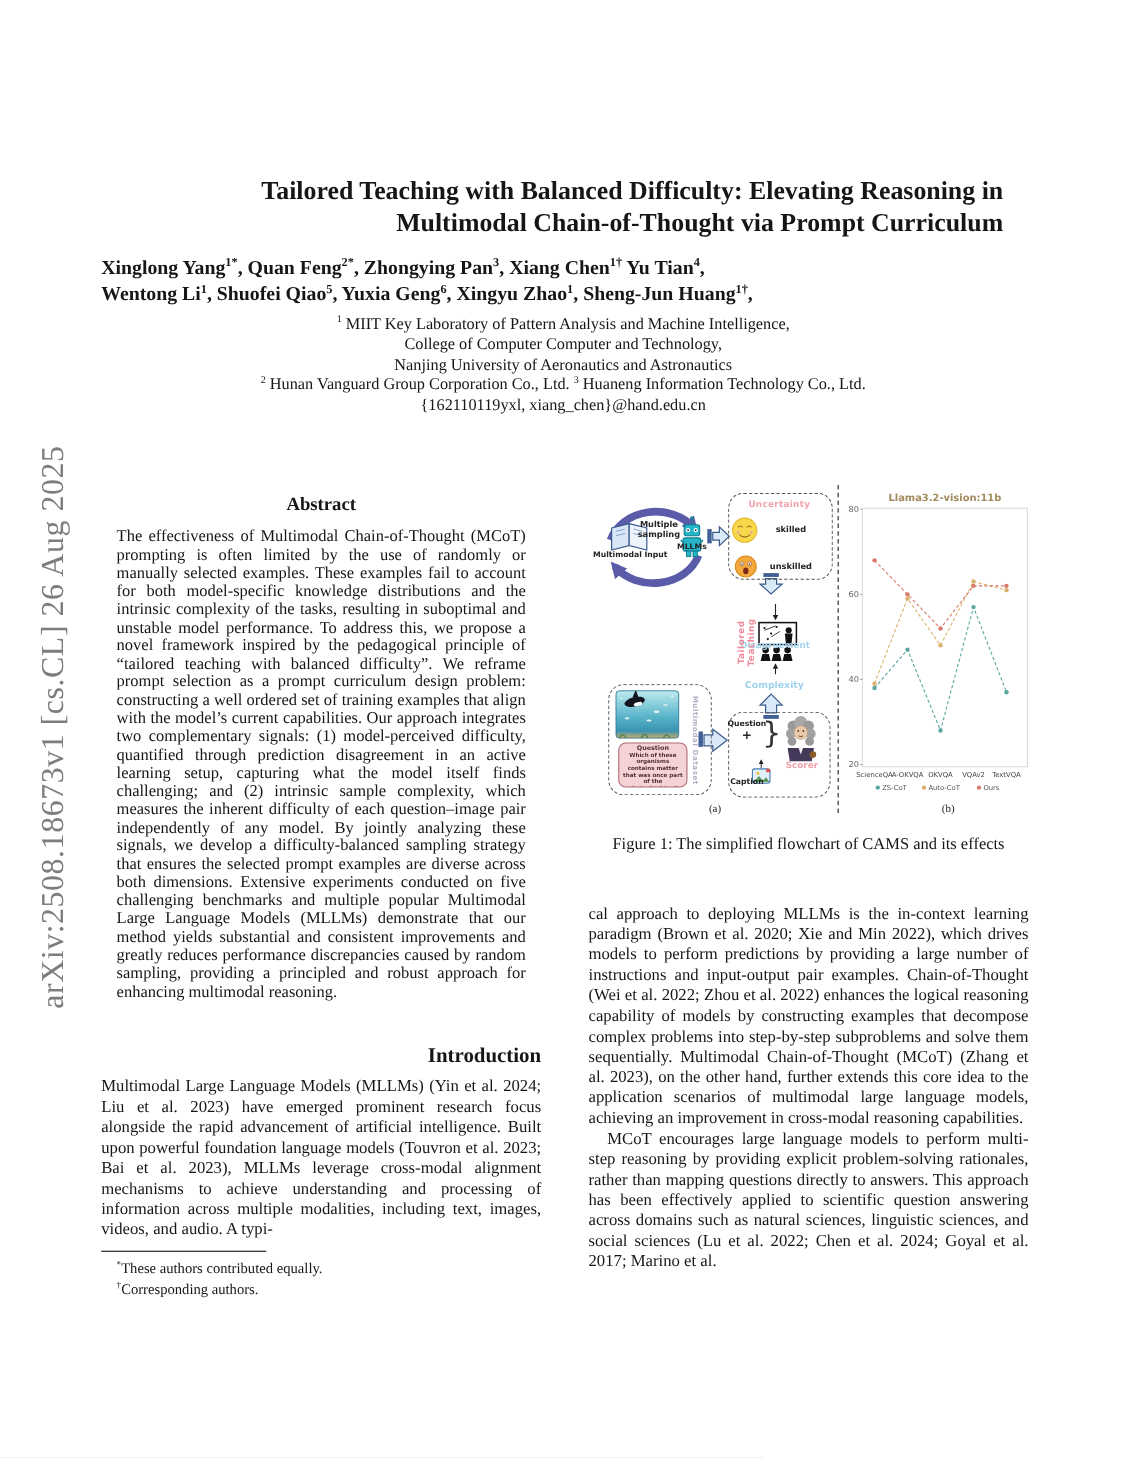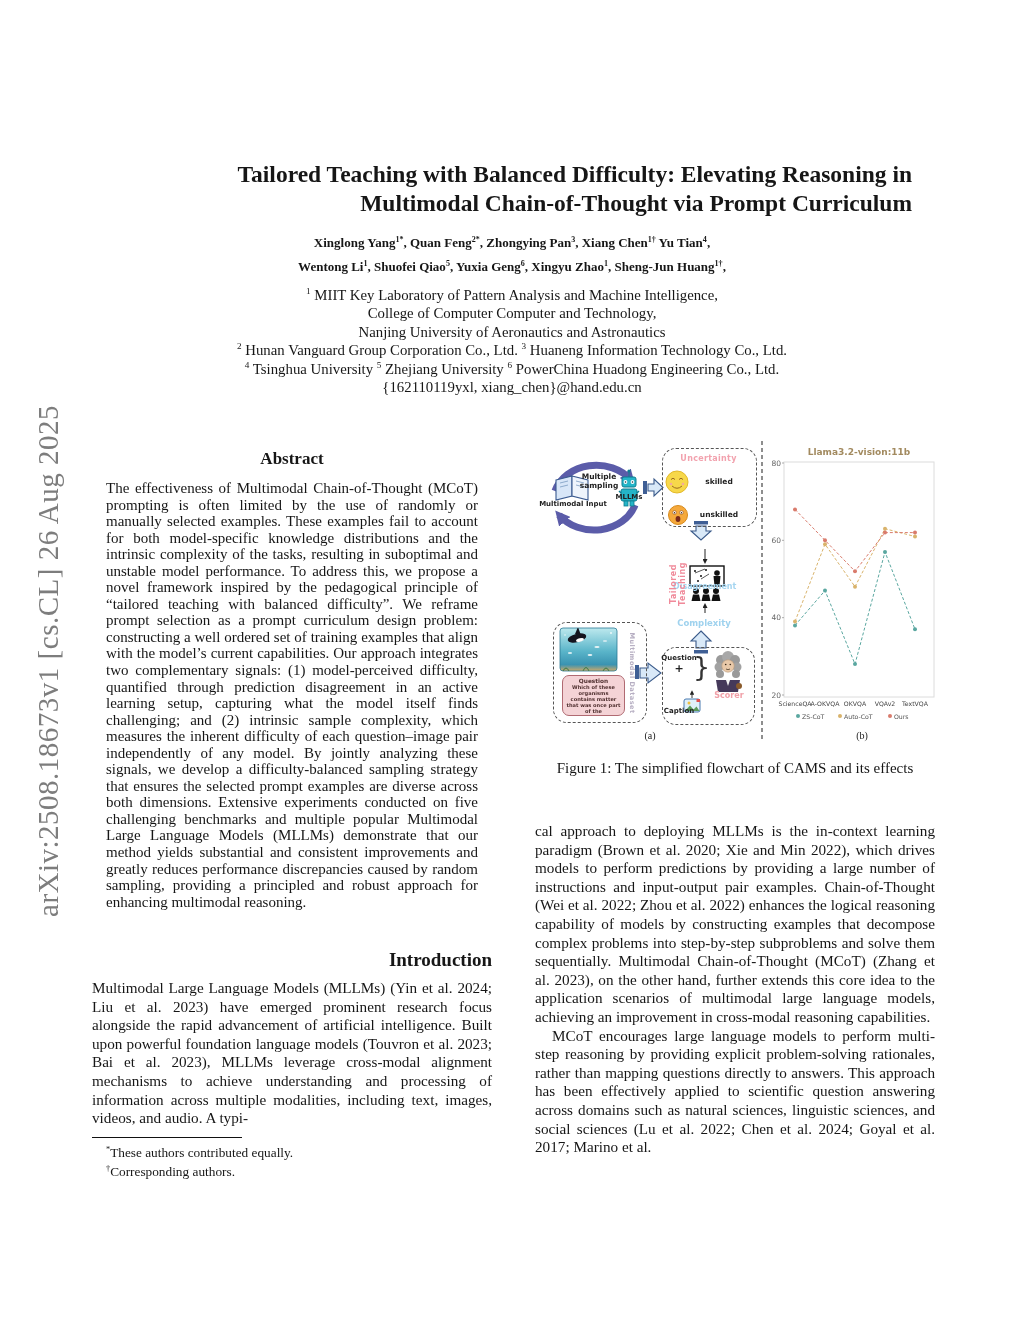--- a/index.html
+++ b/index.html
@@ -14,22 +14,22 @@
     position:absolute; left:-252px; top:640px; width:600px; height:42px;
     line-height:42px; text-align:center; transform:rotate(-90deg);
     font-size:29px; color:#7d7d7d; letter-spacing:0.5px; white-space:nowrap;
   }
 
   .paper-title {
     position:absolute; left:112px; top:160px; width:800px; text-align:right;
     font-weight:bold; font-size:23.5px; line-height:29px;font-family:Liberation Serif, serif;
   }
   .authors {
-    position:absolute; left:92px; top:231px; width:840px; text-align:center;
-    font-weight:bold; font-size:13px; line-height:24px;
+    position:absolute; left:92px; top:231px; width:840px; 
+    font-weight:bold; font-size:18px; line-height:24px;
   }
   .affils {
     position:absolute; left:112px; top:286px; width:800px; text-align:center;
     font-size:14.8px; line-height:18.4px;
   }
 
   .abstract-block { position:absolute; left:92px; top:449px; width:400px; }
   .abstract-heading { text-align:center; font-weight:bold; font-size:17px; margin-bottom:11px; }
   .abstract-text {
     margin:0 14px; text-align:justify; font-size:15px; line-height:16.55px;
@@ -120,21 +120,20 @@
   <div class="authors">
     <div id="authors-l1">Xinglong Yang<sup>1*</sup>, Quan Feng<sup>2*</sup>, Zhongying Pan<sup>3</sup>, Xiang Chen<sup>1†</sup> Yu Tian<sup>4</sup>,</div>
     <div id="authors-l2">Wentong Li<sup>1</sup>, Shuofei Qiao<sup>5</sup>, Yuxia Geng<sup>6</sup>, Xingyu Zhao<sup>1</sup>, Sheng-Jun Huang<sup>1†</sup>,</div>
   </div>
 
   <div class="affils" id="affils">
       <div><sup>1</sup> MIIT Key Laboratory of Pattern Analysis and Machine Intelligence,</div>
       <div>College of Computer Computer and Technology,</div>
       <div>Nanjing University of Aeronautics and Astronautics</div>
       <div><sup>2</sup> Hunan Vanguard Group Corporation Co., Ltd. <sup>3</sup> Huaneng Information Technology Co., Ltd.</div>
-      <div><sup>4</sup> Tsinghua University <sup>5</sup> Zhejiang University <sup>6</sup> PowerChina Huadong Engineering Co., Ltd.</div>
       <div>{162110119yxl, xiang_chen}@hand.edu.cn</div>
     </div>
 
   <div class="abstract-block">
     <div class="abstract-heading">Abstract</div>
     <div class="abstract-text">The effectiveness of Multimodal Chain-of-Thought (MCoT) prompting is often limited by the use of randomly or manually selected examples. These examples fail to account for both model-specific knowledge distributions and the intrinsic complexity of the tasks, resulting in suboptimal and unstable model performance. To address this, we propose a novel framework inspired by the pedagogical principle of “tailored teaching with balanced difficulty”. We reframe prompt selection as a prompt curriculum design problem: constructing a well ordered set of training examples that align with the model’s current capabilities. Our approach integrates two complementary signals: (1) model-perceived difficulty, quantified through prediction disagreement in an active learning setup, capturing what the model itself finds challenging; and (2) intrinsic sample complexity, which measures the inherent difficulty of each question–image pair independently of any model. By jointly analyzing these signals, we develop a difficulty-balanced sampling strategy that ensures the selected prompt examples are diverse across both dimensions. Extensive experiments conducted on five challenging benchmarks and multiple popular Multimodal Large Language Models (MLLMs) demonstrate that our method yields substantial and consistent improvements and greatly reduces performance discrepancies caused by random sampling, providing a principled and robust approach for enhancing multimodal reasoning.</div>
   </div>
 
   <div class="intro-heading">Introduction</div>
   <div class="intro-text">Multimodal Large Language Models (MLLMs)  (Yin et al. 2024; Liu et al. 2023) have emerged prominent research focus alongside the rapid advancement of artificial intelligence. Built upon powerful foundation language models (Touvron et al. 2023; Bai et al. 2023), MLLMs leverage cross-modal alignment mechanisms to achieve understanding and processing of information across multiple modalities, including text, images, videos, and audio. A typi-</div>

